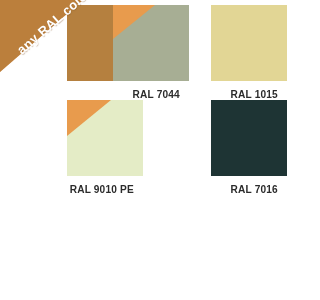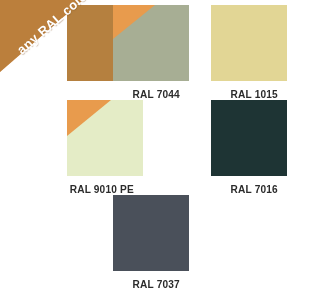--- a/index.html
+++ b/index.html
@@ -130,24 +130,20 @@
       <div class="label">RAL 9010 PE</div>
     </div>
 
 
     <div class="cell col2 row1">
       <div class="swatch" style="background:#1e3434"></div>
       <div class="label">RAL 7016</div>
     </div>
 
 
-    <div class="cell col1 row2">
-      <div class="swatch" style="background:#4a505a"></div>
-      <div class="label">RAL 7037</div>
-    </div>
 
 
   </div>
 
   <div class="ribbon-layer">
     <div class="ribbon-band"></div>
     <div class="ribbon-band over-dark" style="left:-40px;top:30px;width:135px;"></div>
     <div class="ribbon-text">any RAL color</div>
   </div>
 

